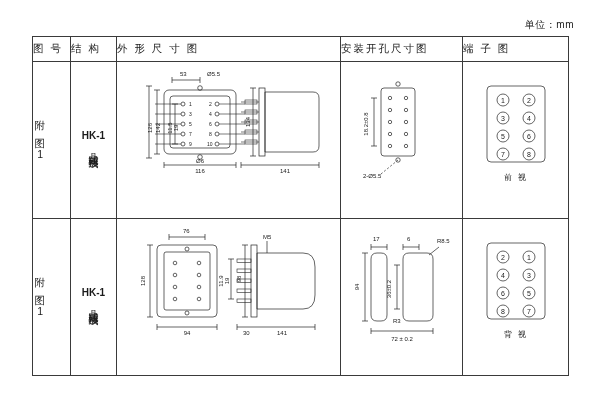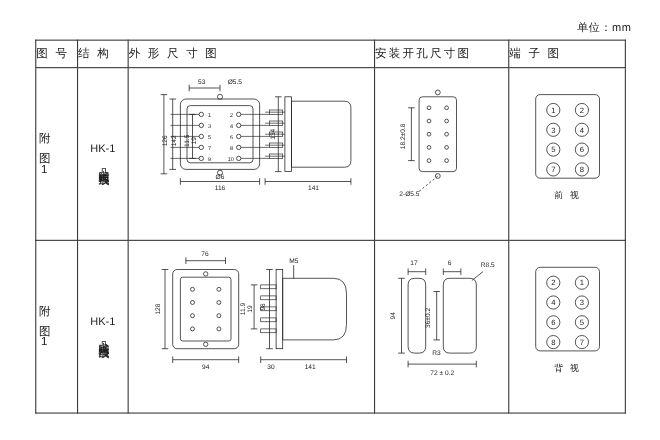--- a/index.html
+++ b/index.html
@@ -75,21 +75,21 @@
     font-size: 10px;
     line-height: 1.3;
   }
   .struct-inner {
     display: flex;
     flex-direction: column;
     align-items: center;
     justify-content: center;
     height: 100%;
   }
-  .struct-code { margin-bottom: 3px; font-size: 10px; }
+  .struct-code { margin-bottom: 3px; font-size: 10px; font-weight: bold; }
   .cellwrap { position: relative; width: 100%; height: 100%; }
   svg { display: block; }
 </style>
 </head>
 <body>
 
 <div class="page">
 
   <div class="unit-label">单位：mm</div>
 

